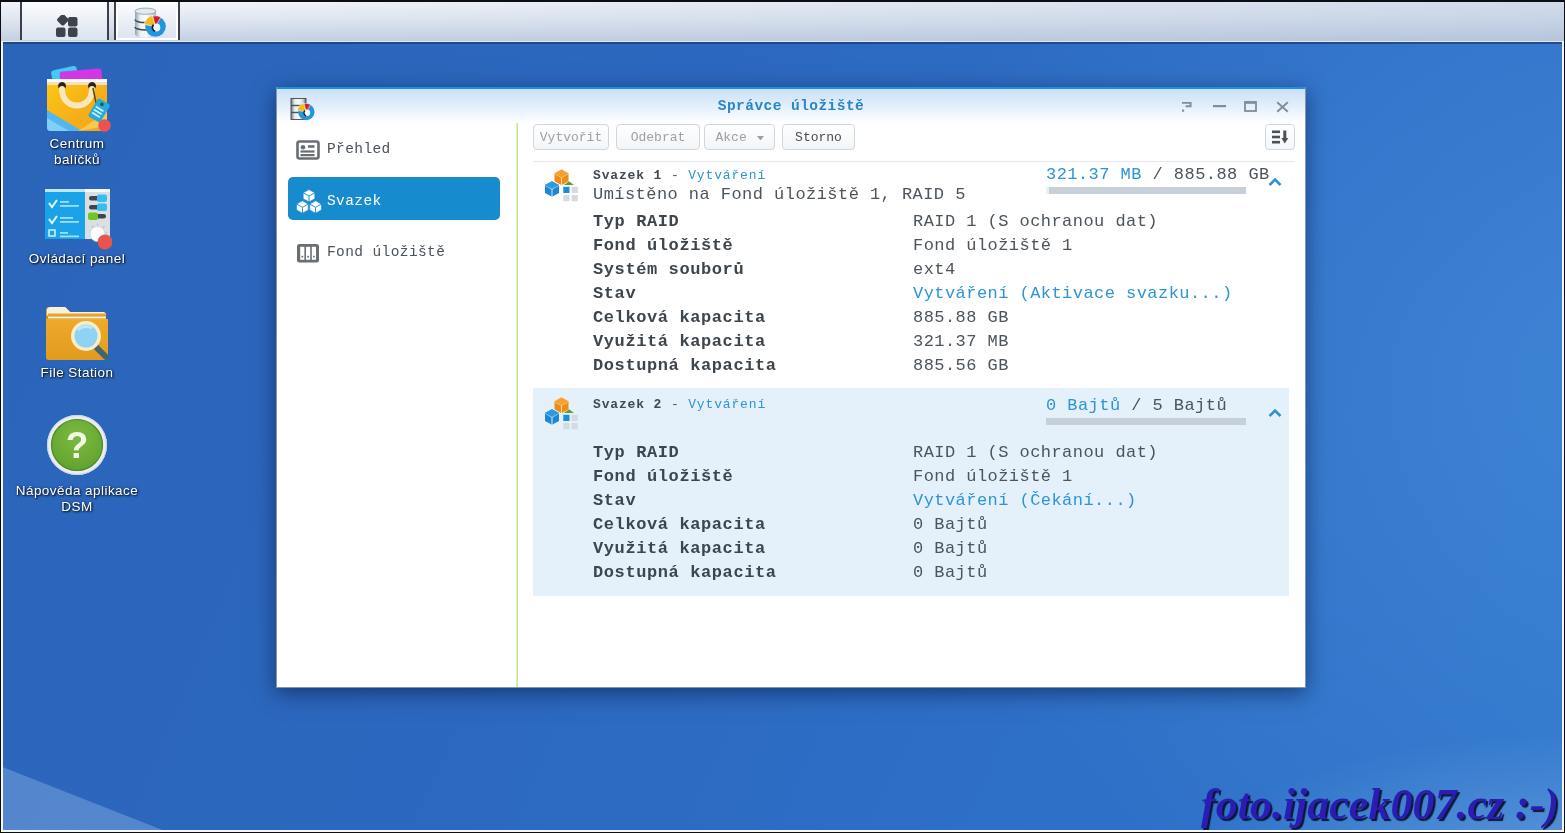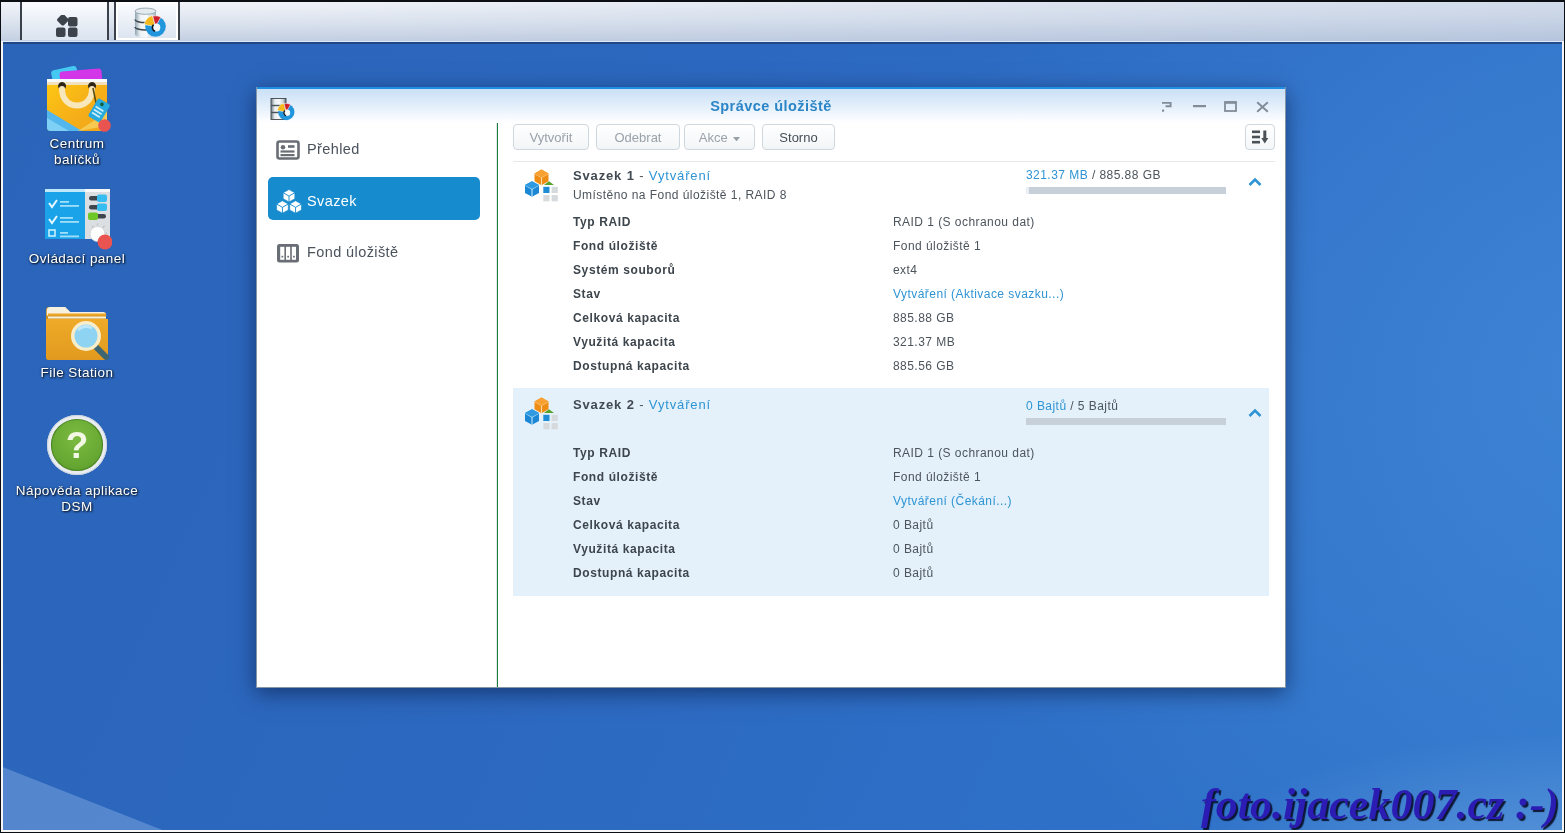--- a/index.html
+++ b/index.html
@@ -28,23 +28,23 @@
 .tbtn { position:absolute; top:0; height:38px; background:linear-gradient(180deg,#fbfcfe,#dde5f0 92%); }
 .tbtn.b1 { left:20px; width:89px; border-left:2px solid #3a414b; border-right:2px solid #3a414b; }
 .tbtn.b2 { left:114px; width:66px; border-left:2px solid #3a414b; border-right:2px solid #3a414b;
   box-shadow:inset 0 0 0 2px #ffffff; }
 .tbtn svg { position:absolute; }
 
 .dico { position:absolute; z-index:2; }
 .dlabel { position:absolute; width:170px; text-align:center; color:#fff; font-size:13.5px; letter-spacing:0.45px; line-height:15.5px; z-index:2;
   text-shadow:1px 1px 2px rgba(0,0,0,0.9), 0 0 3px rgba(0,0,0,0.45); }
 
-#win { position:absolute; left:256px; top:87px; width:1030px; height:601px; z-index:10;
-  background:#15803d; border:1px solid #8596a8; border-top:none;
-  box-shadow:0 5px 20px rgba(0,10,40,0.5); }
+#win { position:absolute; left:276px; top:87px; width:1030px; height:601px; z-index:10;
+  background:#bef264; border:1px solid #8596a8; border-top:none;
+  box-shadow:0 5px 20px rgba(0,10,40,0.5);font-family:Liberation Mono, monospace; }
 #titlebar { position:absolute; left:0; top:0; width:100%; height:36px;
   border-top:2px solid #1e8fe2;
   background:linear-gradient(180deg,#c9e0f6 0%,#e0edfa 45%,#fafcff 90%,#ffffff 100%); }
 #titlebar .ttext { position:absolute; width:100%; top:9px; text-align:center; color:#2b85c6; font-size:14.5px; font-weight:bold; letter-spacing:0.45px; }
 #wicon { position:absolute; left:13px; top:8px; }
 .wctl { position:absolute; top:12px; }
 #sidebar { position:absolute; left:0; top:36px; width:240px; bottom:0; background:#fff; border-right:1px solid #e4e6e9; }
 .sitem { position:absolute; left:0; width:254px; height:50px; color:#4a525c; font-size:14.5px; letter-spacing:0.4px; }
 .sitem .txt { position:absolute; left:50px; top:16px; }
 .sitem .ic { position:absolute; left:19px; top:13px; }
@@ -53,21 +53,21 @@
 .sitem.sel .ic { left:9px; }
 #content { position:absolute; left:241px; top:36px; right:0; bottom:0; background:#fff; }
 
 .btn { position:absolute; top:1px; height:26px; border:1px solid #ced7de; border-radius:4px;
   background:linear-gradient(180deg,#ffffff,#f2f5f7); color:#9aa2aa; font-size:13px; text-align:center; }
 .btn span { position:relative; top:5px; }
 .btn.en { color:#454d55; }
 #toolsep { position:absolute; left:15px; width:762px; top:38px; height:1px; background:#e6e9ec; }
 #sortbtn { position:absolute; left:747px; top:1px; width:30px; height:26px; border:1px solid #ced7de; border-radius:4px; background:linear-gradient(180deg,#ffffff,#f4f6f8); }
 
-.prow { position:absolute; font-size:12px; line-height:16px; letter-spacing:0.45px; }
+.prow { position:absolute; font-size:17px; line-height:16px; letter-spacing:0.45px; }
 .plabel { color:#3d454d; font-weight:bold; letter-spacing:0.6px; }
 .pvalue { color:#4c545c; }
 .blue { color:#2e94d4; }
 #panel2 { position:absolute; left:15px; width:756px; top:265px; height:208px; background:#e4f1fb; }
 .pbar { position:absolute; width:200px; height:7px; background:#c7d0d8; }
 .pbar i { position:absolute; left:0; top:0; width:3px; height:100%; background:#e9f0f5; }
 .ptitle { position:absolute; font-size:13px; font-weight:bold; color:#414a52; line-height:16px; letter-spacing:0.85px; }
 .ptitle .st { font-weight:normal; font-size:13px; color:#4c545c; }
 .ptitle .stb { font-weight:normal; font-size:13px; color:#2e94d4; }
 
@@ -325,21 +325,21 @@
             <path d="M1,18.1 l7,3.9 l7,-3.9" fill="none" stroke="#bfe7fb" stroke-width="1.1"></path>
             <path d="M8,22 v7.8" stroke="#bfe7fb" stroke-width="1.1"></path>
             <path d="M1,18.1 l7,-3.9 l7,3.9 v0.2 l-7,3.7 l-7,-3.7 z" fill="#2e9ae2"></path>
             <rect x="19.3" y="19.8" width="6.2" height="6.2" fill="#1f8dd6"></rect>
             <rect x="27.6" y="19.8" width="6.2" height="6.2" fill="#d6dadd"></rect>
             <rect x="19.3" y="28.1" width="6.2" height="6.2" fill="#d6dadd"></rect>
             <rect x="27.6" y="28.1" width="6.2" height="6.2" fill="#d6dadd"></rect>
           </g>
         </svg>
         <div class="ptitle" style="left:75px;top:45px;">Svazek 1 <span class="st">- </span><span class="stb">Vytváření</span></div>
-        <div class="prow pvalue" style="left:75px;top:64px;">Umístěno na Fond úložiště 1, RAID 8</div>
+        <div class="prow pvalue" style="left:75px;top:64px;">Umístěno na Fond úložiště 1, RAID 5</div>
         <div class="prow" style="left:528px;top:44px;"><span class="blue">321.37 MB</span><span class="pvalue"> / 885.88 GB</span></div>
         <div class="pbar" style="left:528px;top:64px;">
             <i></i>
           </div>
         <svg style="position:absolute;left:749px;top:53px;" width="16" height="12" viewBox="0 0 16 12">
           <path d="M2.5,9 L8,3.5 L13.5,9" fill="none" stroke="#2d93d4" stroke-width="2.6"></path>
         </svg>
         <div class="prow plabel" style="left:75px;top:91px;">Typ RAID</div>
         <div class="prow pvalue" style="left:395px;top:91px;">RAID 1 (S ochranou dat)</div>
         <div class="prow plabel" style="left:75px;top:115px;">Fond úložiště</div>

